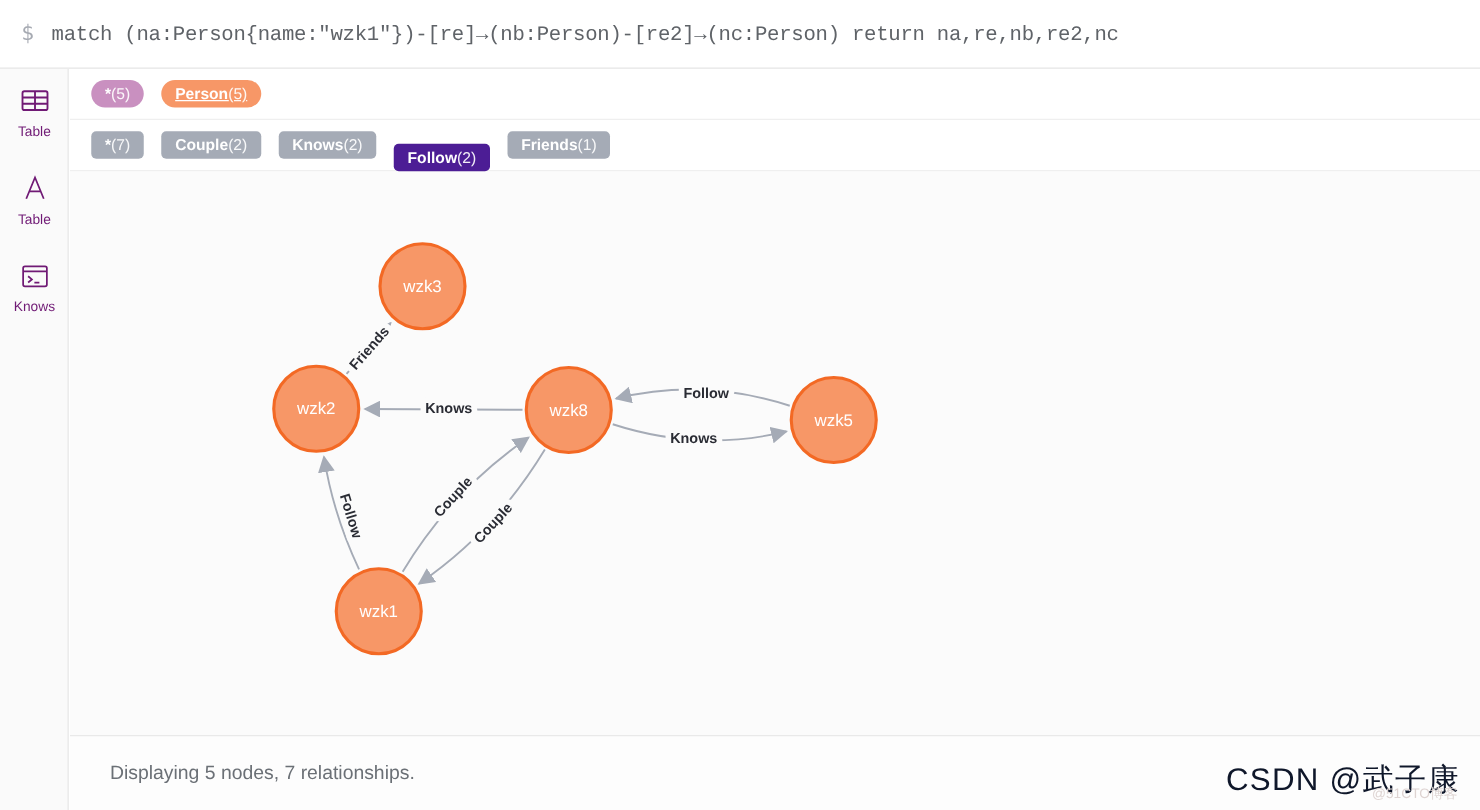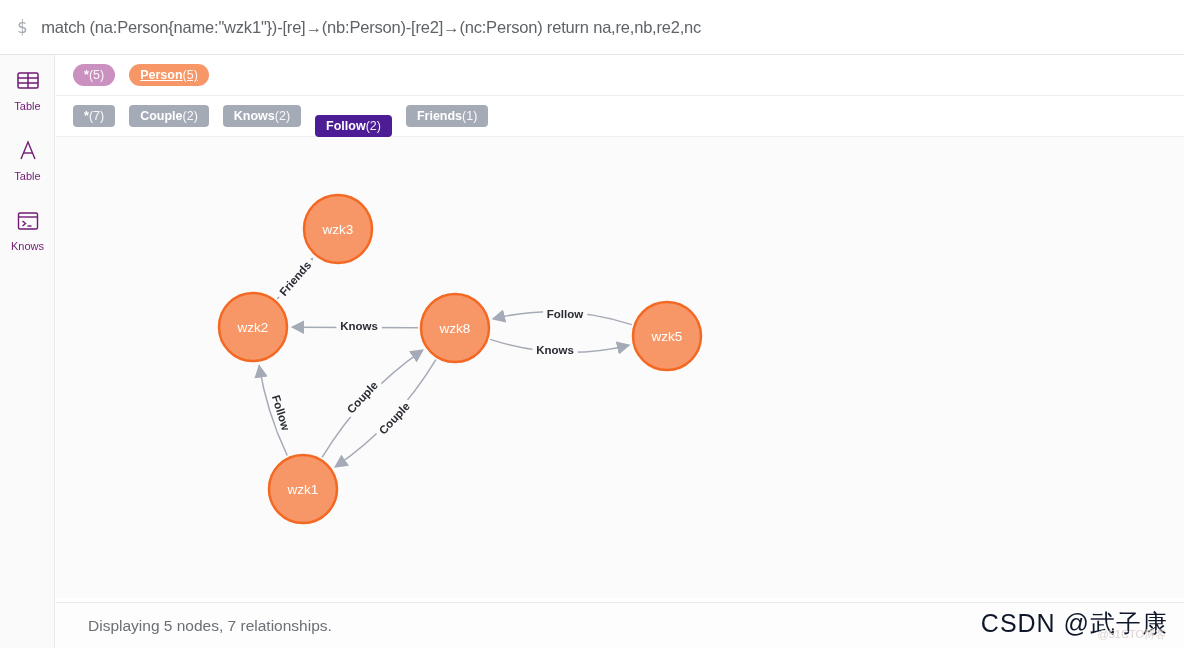--- a/index.html
+++ b/index.html
@@ -17,21 +17,21 @@
     border-bottom: 1px solid #e5e5e5;
     display: flex; align-items: center;
     padding-left: 17px;
     z-index: 5;
   }
   .prompt {
     font-family: "DejaVu Sans Mono", monospace;
     font-size: 17px; color: #a6aab2; margin-right: 14px;
   }
   .query-text {
-    font-family: Liberation Sans, sans-serif;
+    font-family: Liberation Mono, monospace;
     font-size: 16.5px; color: #5f6368; letter-spacing: -0.2px;
     white-space: nowrap;
   }
 
   
   .sidebar {
     position: absolute; left: 0; top: 55px; bottom: 0; width: 55px;
     background: #fafafa;
     border-right: 1px solid #e8e8e8;
     display: flex; flex-direction: column;
@@ -80,21 +80,21 @@
   }
   .node-circle { stroke-width: 2.5; cursor: pointer; }
   .node-label {
     font-size: 13.5px; fill: #ffffff;
     text-anchor: middle; dominant-baseline: middle;
     pointer-events: none;
   }
 
   
   .statusbar {
-    position: absolute; left: 56px; right: 0; bottom: 0; height: 46px;
+    position: absolute; left: 56px; right: 0; bottom: 0; height: 60px;
     background: #fdfdfd;
     border-top: 1px solid #e9e9e9;
     display: flex; align-items: center;
     padding-left: 32px;
   }
   .status-text { font-size: 15.5px; color: #6b7076; }
 
   
   .watermark {
     position: absolute; right: 16px; bottom: 8px;

